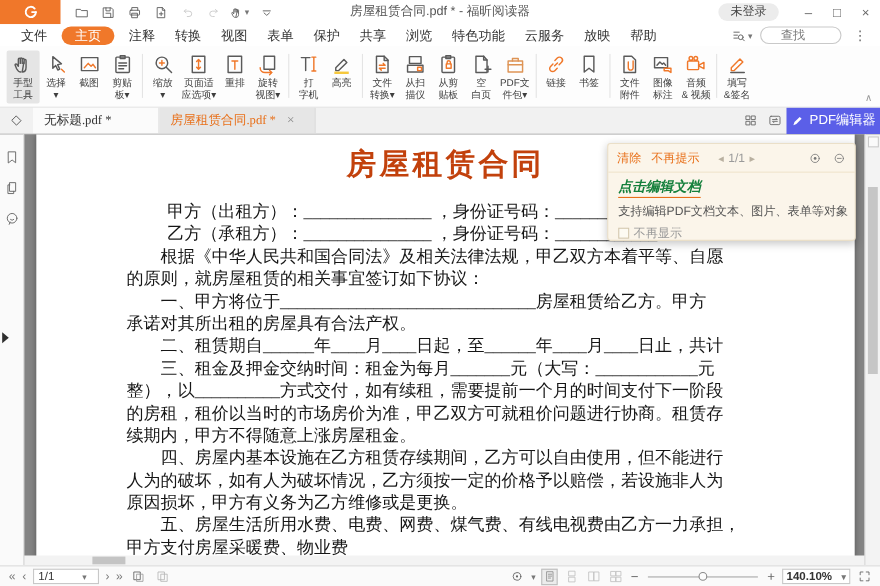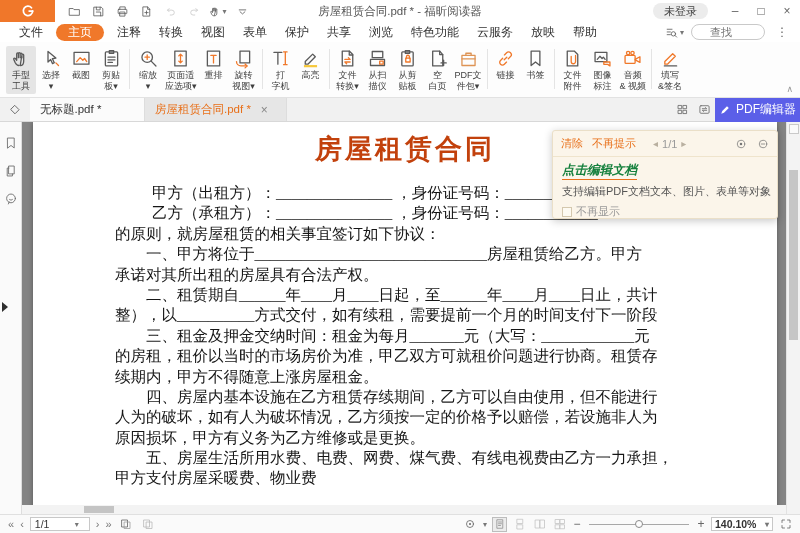--- a/index.html
+++ b/index.html
@@ -43,21 +43,21 @@
   .rl { font-size:9px; line-height:11px; color:#3f3f3f; white-space:nowrap; text-align:center; }
   .rsep { width:1px; align-self:stretch; margin:3px 3px 8px 3px; background:#E4E4E4; }
   .ribbon-collapse { position:absolute; right:7px; bottom:3px; font-size:9px; color:#9a9a9a; }
   .oa { stroke:#F0782A; }
   .ya { fill:#F6C83C; stroke:none; }
 
   
   .tabbar { position:absolute; left:0; top:98px; width:800px; height:24px; background:#F1F1F1; border-bottom:1px solid #D8D8D8; display:flex; align-items:stretch; }
   .nib-btn { width:30px; display:flex; align-items:center; justify-content:center; }
   .nib-btn svg { width:14px; height:14px; }
-  .dtab { display:flex; align-items:center; padding:0 10px; font-size:11.5px; border-right:1px solid #DDD; white-space:nowrap; }
+  .dtab { display:flex; align-items:center; padding:0 10px; font-size:11.5px; border-right:1px solid #DDD; white-space:nowrap;font-family:Liberation Serif, serif; }
   .dtab.t1 { background:#FBFBFB; color:#333; width:115px; }
   .dtab.t2 { background:#E6E6E6; color:#E8701A; width:142px; }
   .tab-close { margin-left:10px; color:#888; font-size:12px; }
   .tab-right { margin-left:auto; display:flex; align-items:center; }
   .tab-ic { width:22px; height:24px; display:flex; align-items:center; justify-content:center; }
   .tab-ic svg { width:13px; height:13px; stroke:#666; }
   .editor-btn { width:85px; height:24px; background:#5B5FE8; color:#fff; display:flex; align-items:center; justify-content:center; gap:5px; font-size:12px; }
   .editor-btn svg { width:12px; height:12px; }
 
   
@@ -460,26 +460,27 @@
           <path d="M9.5 13a3.5 3.5 0 0 0 5 0"></path>
         </svg>
     </div>
     <div class="side-handle"></div>
 
     <div class="page">
       <div class="doc-title">房屋租赁合同</div>
       <div class="doc-body">
         <div class="dline ia">甲方（出租方）：_______________ ，身份证号码：____________</div>
         <div class="dline ia">乙方（承租方）：_______________ ，身份证号码：____________</div>
+        <div class="dline ib">根据《中华人民共和国合同法》及相关法律法规，甲乙双方本着平等、自愿</div>
         <div class="dline">的原则，就房屋租赁的相关事宜签订如下协议：</div>
         <div class="dline ib">一、甲方将位于______________________________房屋租赁给乙方。甲方</div>
         <div class="dline">承诺对其所出租的房屋具有合法产权。</div>
         <div class="dline ib">二、租赁期自______年____月____日起，至______年____月____日止，共计</div>
+        <div class="dline ib">三、租金及押金交纳时间：租金为每月_______元（大写：____________元</div>
         <div class="dline">整），以__________方式交付，如有续租，需要提前一个月的时间支付下一阶段</div>
-        <div class="dline ib">三、租金及押金交纳时间：租金为每月_______元（大写：____________元</div>
         <div class="dline">的房租，租价以当时的市场房价为准，甲乙双方可就租价问题进行协商。租赁存</div>
         <div class="dline">续期内，甲方不得随意上涨房屋租金。</div>
         <div class="dline ib">四、房屋内基本设施在乙方租赁存续期间，乙方可以自由使用，但不能进行</div>
         <div class="dline">人为的破坏，如有人为破坏情况，乙方须按一定的价格予以赔偿，若设施非人为</div>
         <div class="dline">原因损坏，甲方有义务为乙方维修或是更换。</div>
         <div class="dline ib">五、房屋生活所用水费、电费、网费、煤气费、有线电视费由乙方一力承担，</div>
         <div class="dline">甲方支付房屋采暖费、物业费</div>
       </div>
     </div>
 

